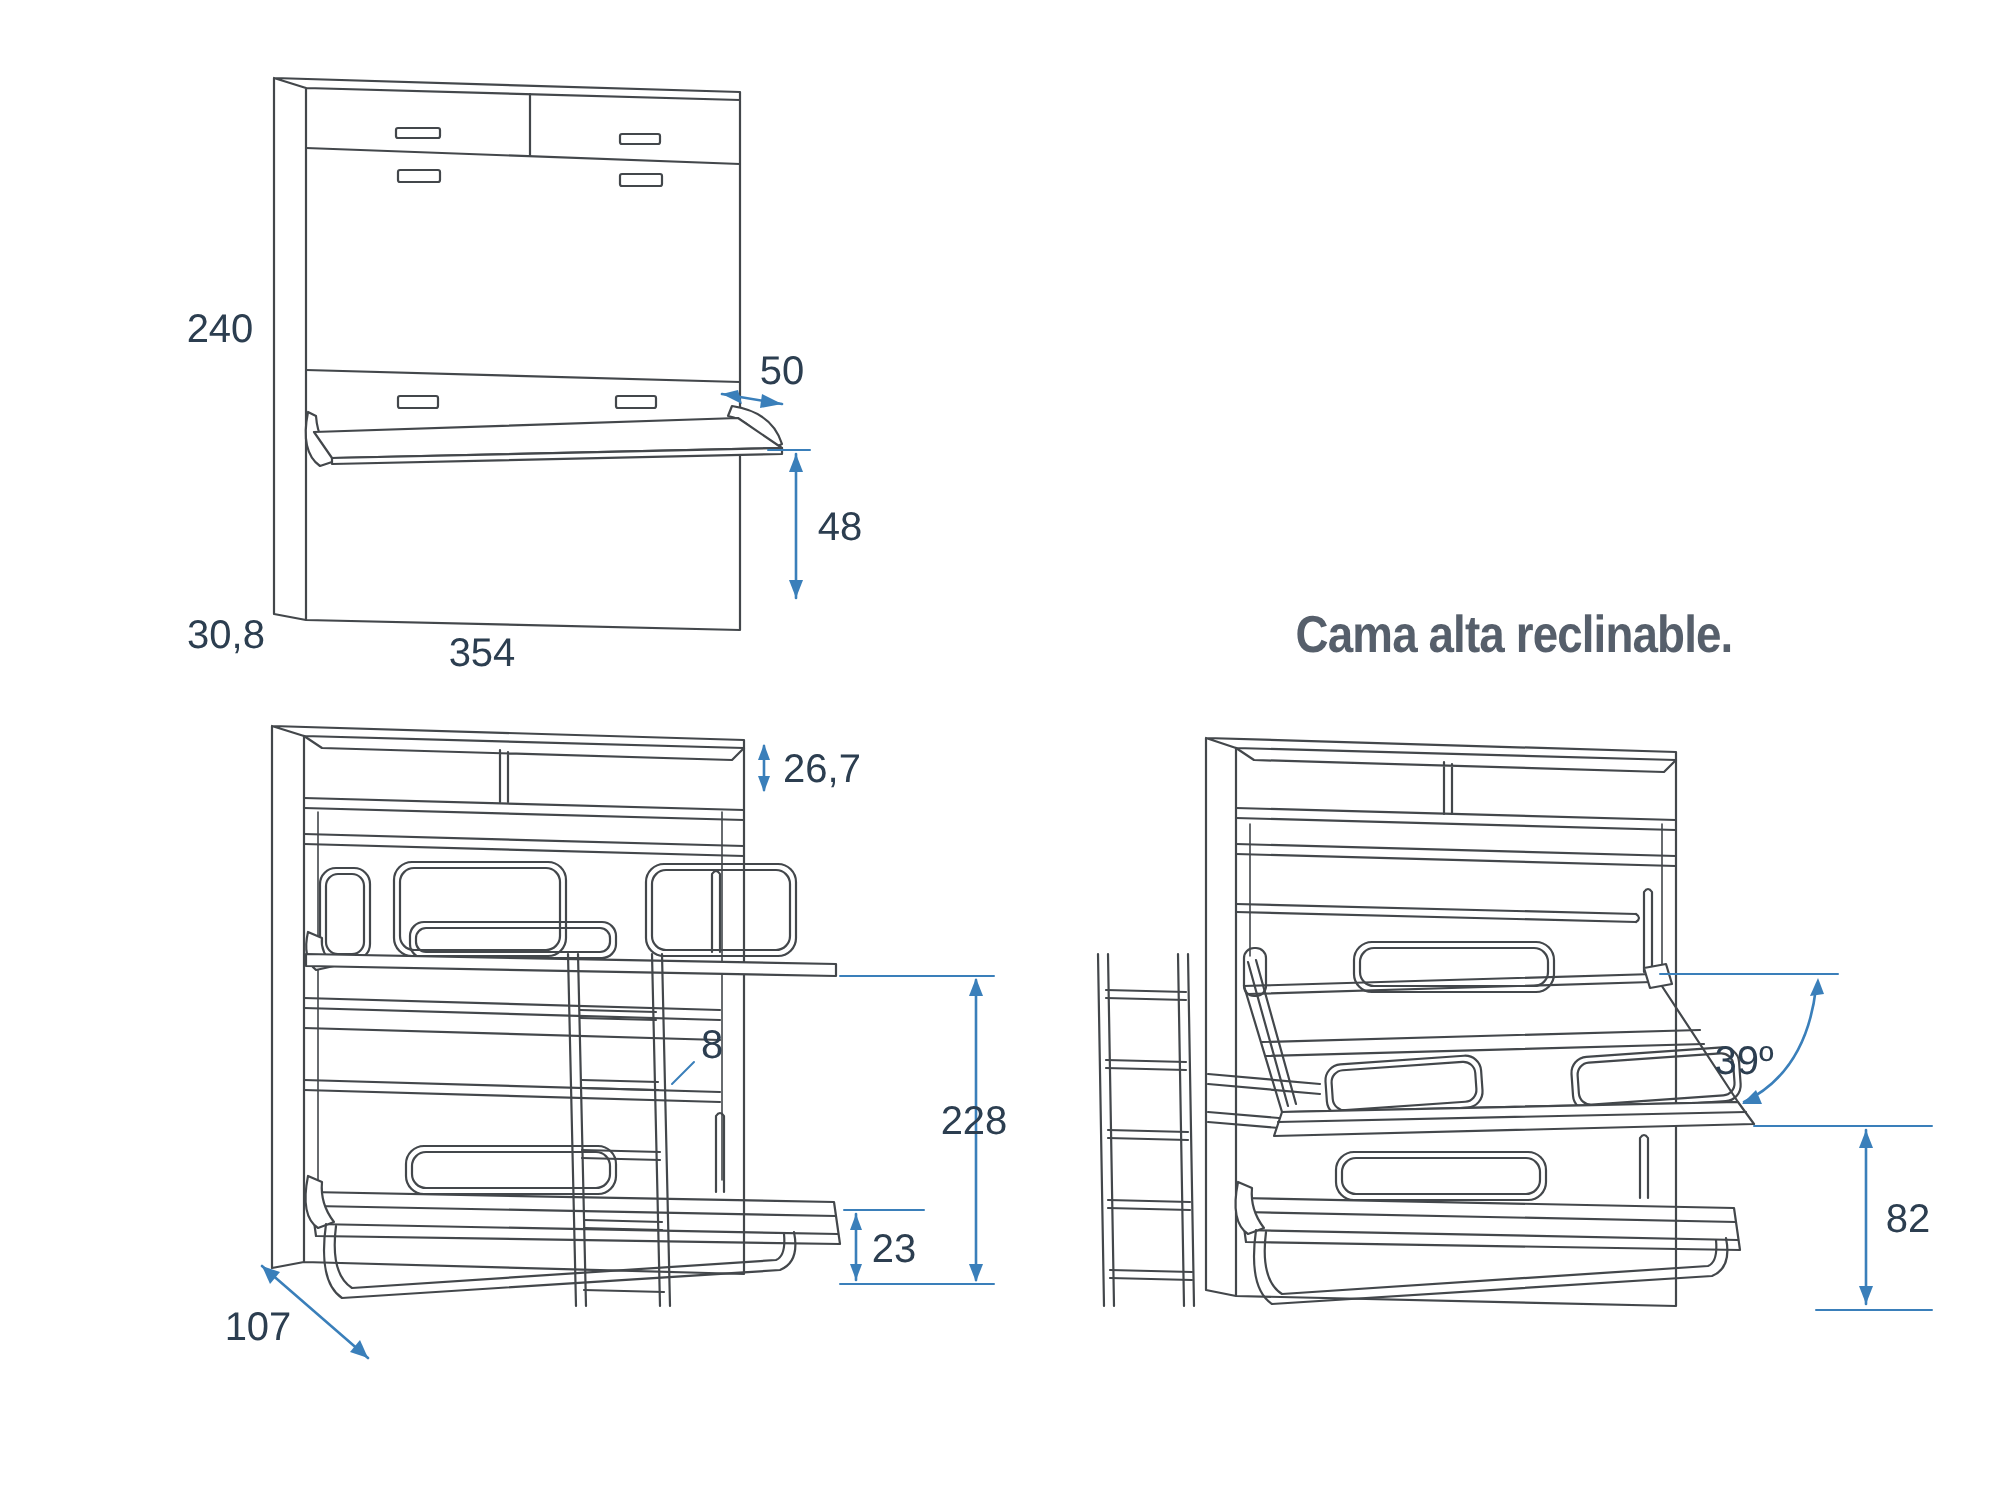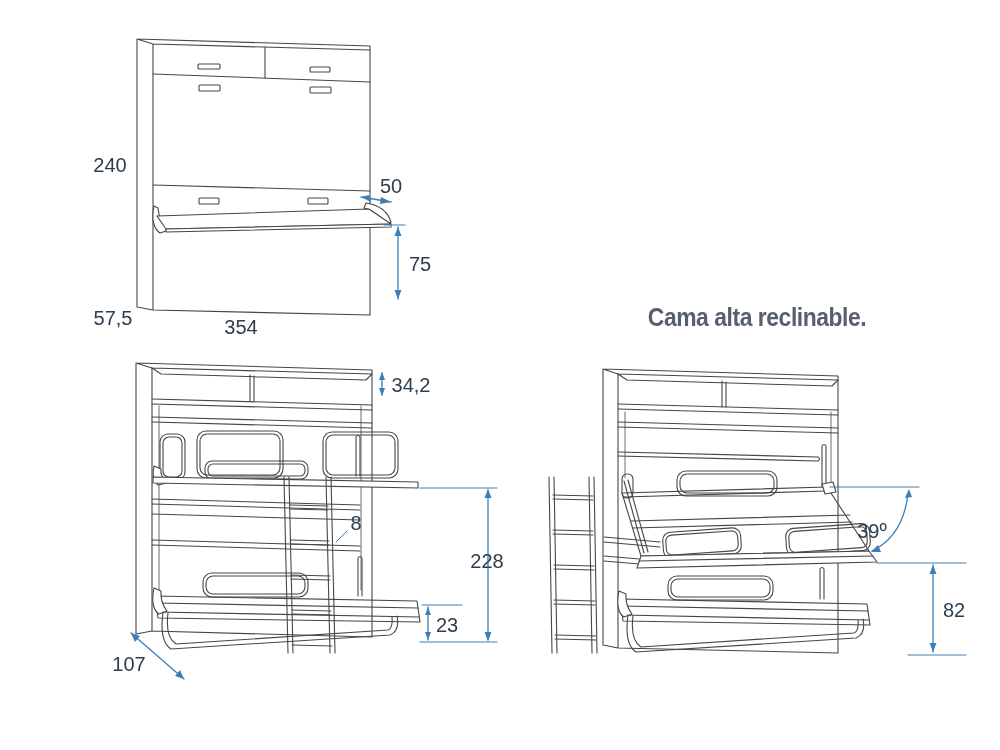--- a/index.html
+++ b/index.html
@@ -197,26 +197,26 @@
     <g>
       <path class="dim ext" d="M877,563 L966,563 M908,655 L966,655"></path>
       <path class="dim" d="M933,565 L933,652"></path>
       <polygon class="ah" points="933,565 929.5,574 936.5,574"></polygon>
       <polygon class="ah" points="933,652 929.5,643 936.5,643"></polygon>
     </g>
   </g>
 </svg>
 
 <div class="num" style="left:110px;top:165px">240</div>
-<div class="num" style="left:113px;top:318px">57,5</div>
+<div class="num" style="left:113px;top:318px">30,8</div>
 <div class="num" style="left:241px;top:327px">354</div>
 <div class="num" style="left:391px;top:186px">50</div>
-<div class="num" style="left:420px;top:264px">75</div>
-
-<div class="num" style="left:411px;top:385px">34,2</div>
+<div class="num" style="left:420px;top:264px">48</div>
+
+<div class="num" style="left:411px;top:385px">26,7</div>
 <div class="num" style="left:356px;top:523px">8</div>
 <div class="num" style="left:487px;top:561px">228</div>
 <div class="num" style="left:447px;top:625px">23</div>
 <div class="num" style="left:129px;top:664px">107</div>
 
 <div class="caption" style="left:757px;top:317px">Cama alta reclinable.</div>
 <div class="num" style="left:872px;top:531px">39º</div>
 <div class="num" style="left:954px;top:610px">82</div>
 
 </div>

